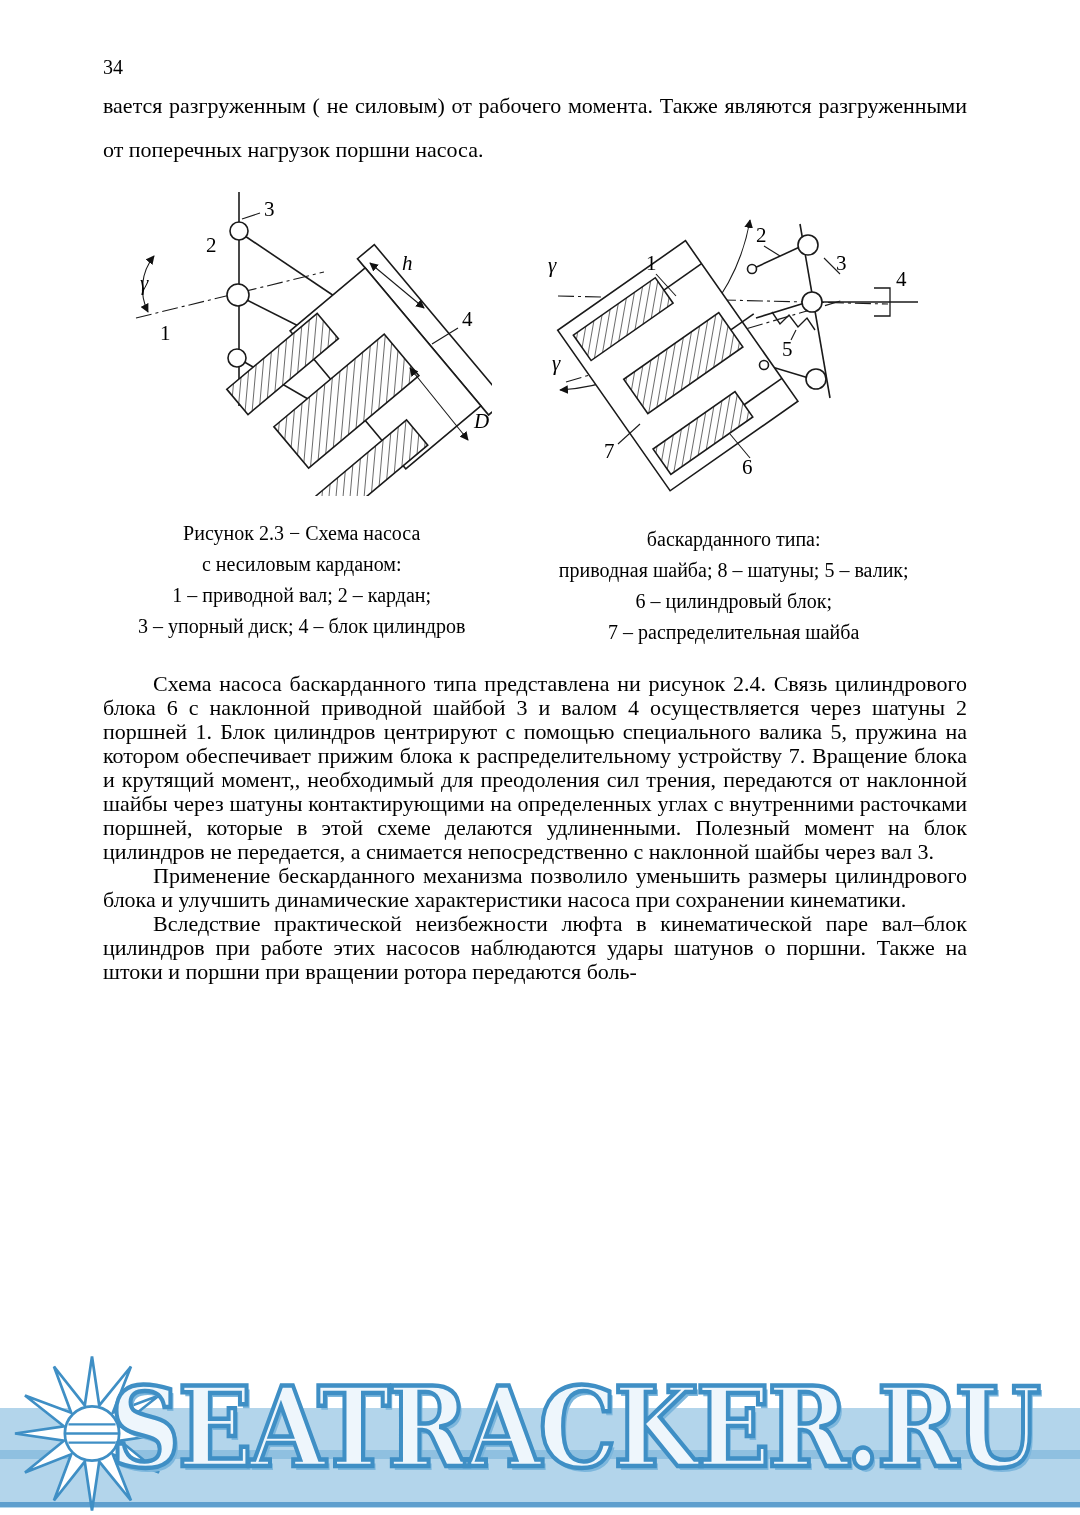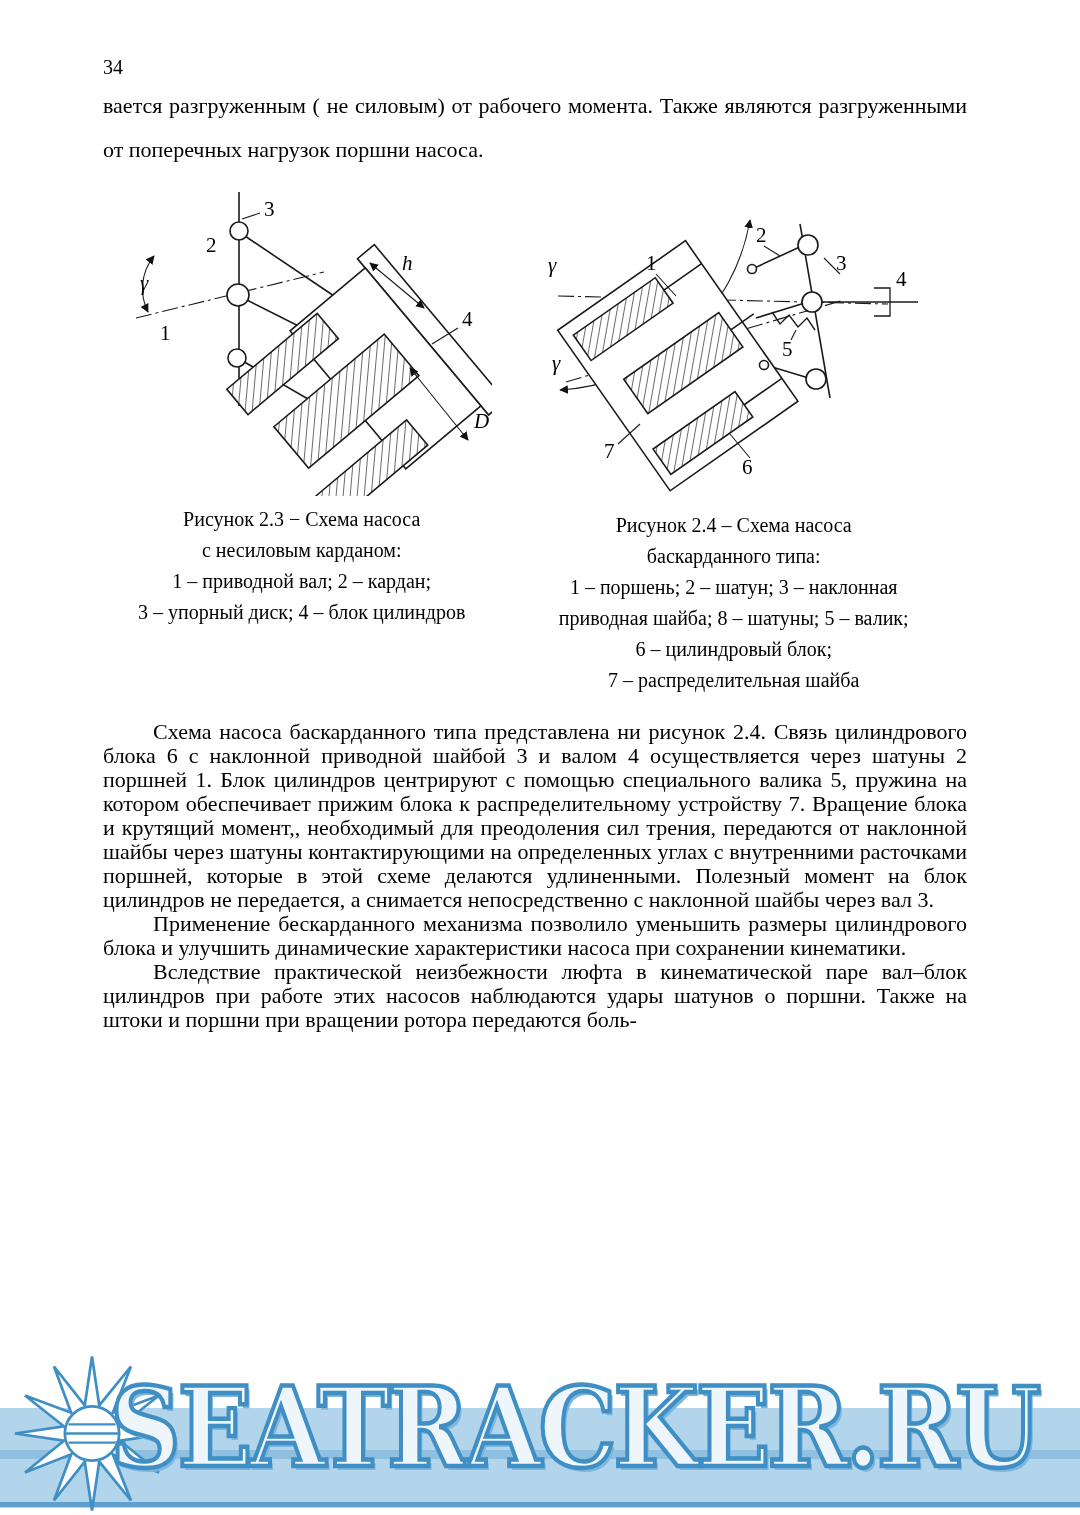--- a/index.html
+++ b/index.html
@@ -27,21 +27,21 @@
   .fig-left  { width:46%; }
   .fig-right { width:54%; }
   .fig-right svg.fig-svg { margin-top:26px; }
   .fig-svg { display:block; }
   .fig-label text {
     font-family:"Liberation Serif", serif;
     font-size:21px; fill:#000; stroke:none;
   }
   .fig-label text.it { font-style:italic; }
   .caption {
-    margin-top:8px;
+    margin-top:22px;
     font-size:20px; line-height:31px;
     text-align:center;
   }
   .body-text { margin-top:24px; }
   .body-text p {
     font-size:22px; line-height:24px;
     text-align:justify;
     text-indent:50px;
   }
   
@@ -187,23 +187,21 @@
             <text x="292" y="58">3</text>
             <text x="352" y="74">4</text>
             <text x="238" y="144">5</text>
             <text x="198" y="262">6</text>
             <text x="60" y="246">7</text>
             <text x="4" y="60" class="it">γ</text>
             <text x="8" y="158" class="it">γ</text>
           </g>
         </svg>
         <div class="caption">
-          <div>Рисунок 2.4 – Схема насоса</div>
           <div>баскарданного типа:</div>
-          <div>1 – поршень; 2 – шатун; 3 – наклонная</div>
           <div>приводная шайба; 8 – шатуны; 5 – валик;</div>
           <div>6 – цилиндровый блок;</div>
           <div>7 – распределительная шайба</div>
         </div>
       </div>
     </div>
 
     <div class="body-text">
       <p>Схема насоса баскарданного типа представлена ни рисунок 2.4. Связь цилиндрового блока 6 с наклонной приводной шайбой 3 и валом 4 осуществляется через шатуны 2 поршней 1. Блок цилиндров центрируют с помощью специального валика 5, пружина на котором обеспечивает прижим блока к распределительному устройству 7. Вращение блока и крутящий момент,, необходимый для преодоления сил трения, передаются от наклонной шайбы через шатуны контактирующими на определенных углах с внутренними расточками поршней, которые в этой схеме делаются удлиненными. Полезный момент на блок цилиндров не передается, а снимается непосредственно с наклонной шайбы через вал 3.</p>
       <p>Применение бескарданного механизма позволило уменьшить размеры цилиндрового блока и улучшить динамические характеристики насоса при сохранении кинематики.</p>

